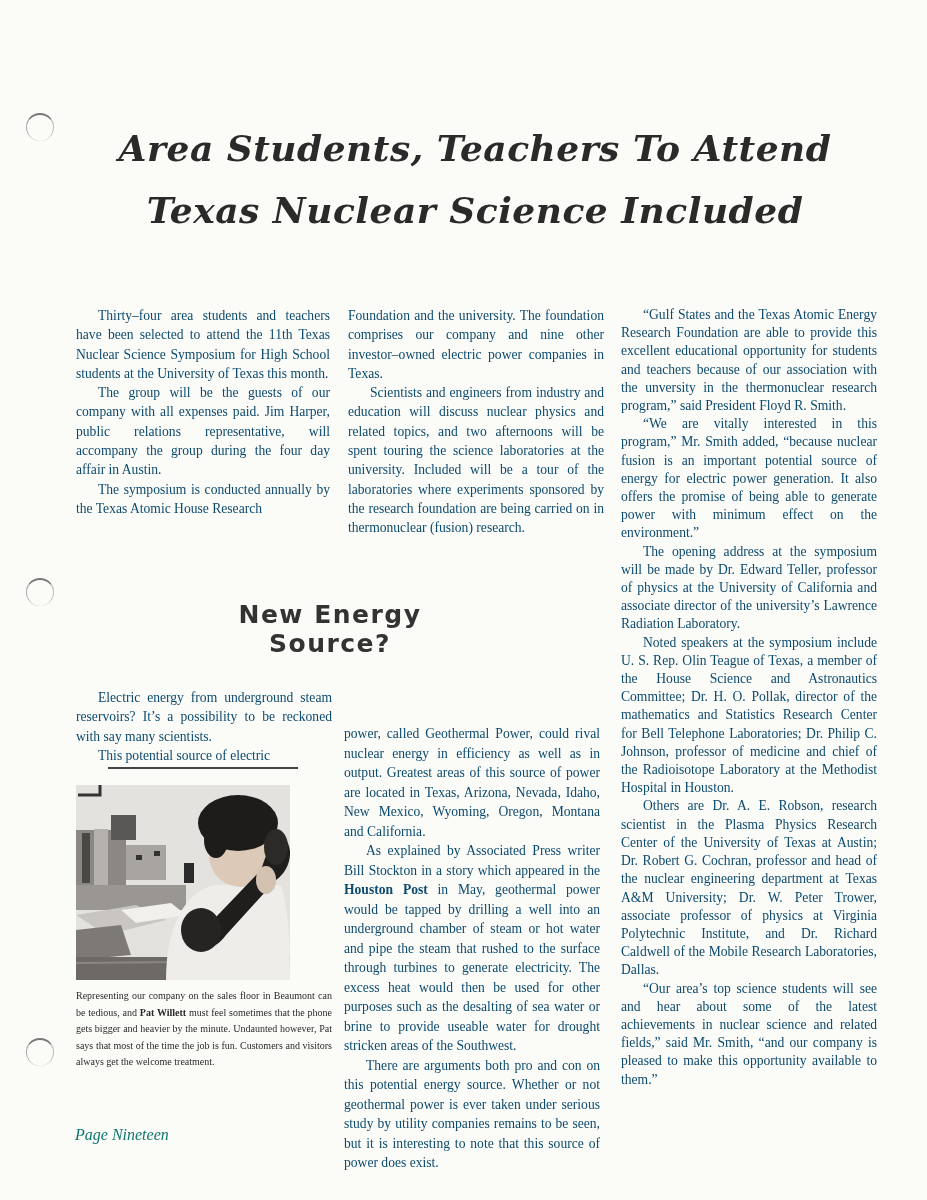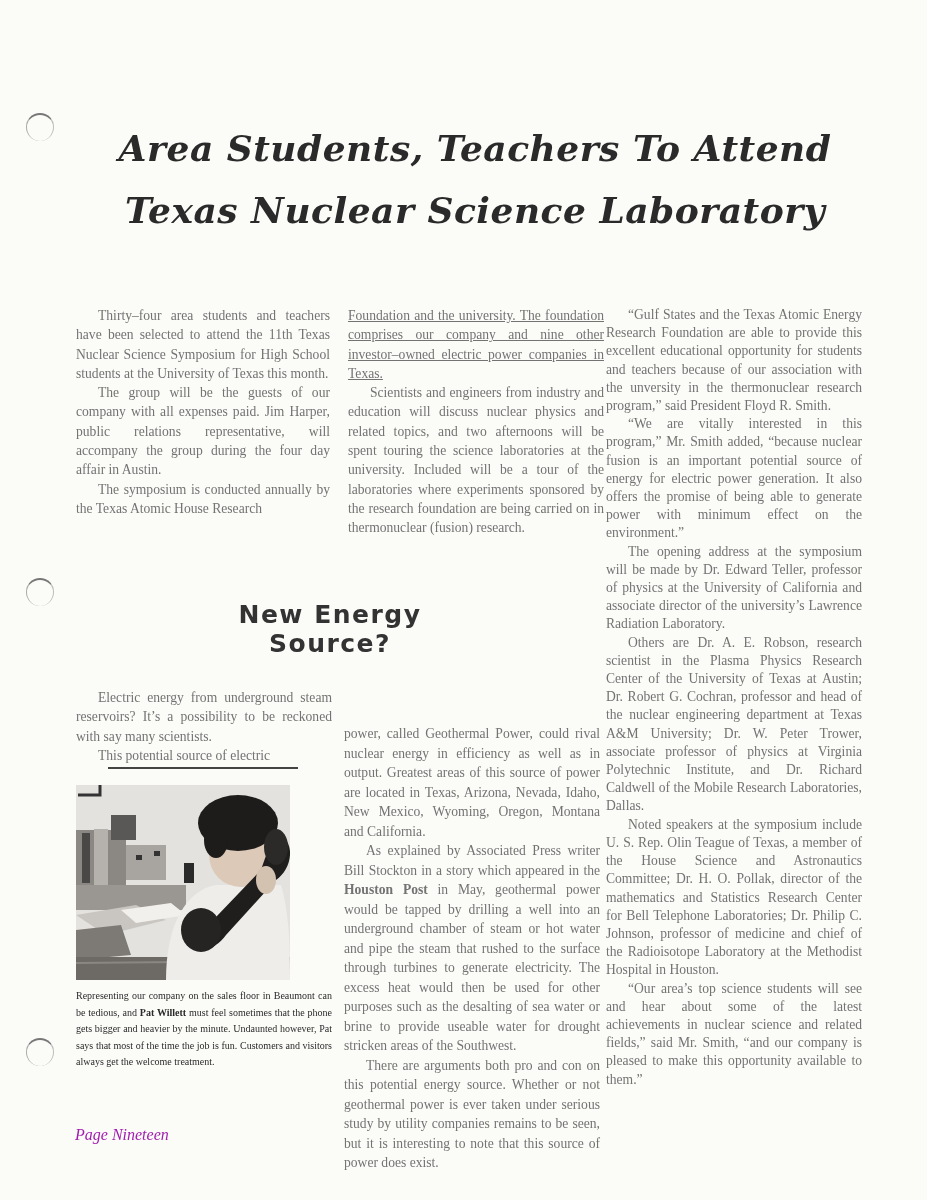--- a/index.html
+++ b/index.html
@@ -17,21 +17,21 @@
   }
   .headline {
     position: absolute; left: 60px; width: 830px; text-align: center;
     font-family: "DejaVu Serif", "Liberation Serif", serif;
     font-weight: bold; font-style: italic;
     font-size: 36px; letter-spacing: 0.5px; color: #2a2a2a;
     line-height: 60px;
   }
   .col {
     position: absolute; font-size: 13.6px; line-height: 19.3px;
-    text-align: justify; color: #737373;
+    text-align: justify; color: #0c4a6e;
   }
   .col p { margin: 0; text-indent: 22px; }
   .subhead {
     position: absolute; left: 175px; top: 600px; width: 310px;
     font-family: "DejaVu Sans", "Liberation Sans", sans-serif;
     font-weight: bold; font-size: 25px; letter-spacing: 1.5px;
     color: #333; text-align: center;
   }
   .rule {
     position: absolute; left: 108px; top: 767px; width: 190px; height: 2px; background: #444;
@@ -39,51 +39,51 @@
   .photo {
     position: absolute; left: 76px; top: 785px; width: 214px; height: 195px;
     background: #d8d6d2; overflow: hidden;
   }
   .caption {
     position: absolute; left: 76px; top: 988px; width: 256px;
     font-size: 10px; line-height: 16.6px; text-align: justify; color: #2a2a2a;
   }
   .folio {
     position: absolute; left: 75px; top: 1126px;
-    font-style: italic; font-size: 16px; color: #a21caf;
+    font-style: italic; font-size: 16px; color: #0f766e;
   }
   b { font-weight: bold; }
 </style>
 </head>
 <body>
 
 <div class="hole" style="top:113px;"></div>
 <div class="hole" style="top:578px;"></div>
 <div class="hole" style="top:1038px;"></div>
 
 <div class="headline" style="top:118px;">Area Students, Teachers To Attend</div>
-<div class="headline" style="top:180px;">Texas Nuclear Science Laboratory</div>
+<div class="headline" style="top:180px;">Texas Nuclear Science Included</div>
 
 <div class="col" style="left:76px; top:306px; width:254px;">
   <p>Thirty–four area students and teachers have been selected to attend the 11th Texas Nuclear Science Symposium for High School students at the University of Texas this month.</p>
   <p>The group will be the guests of our company with all expenses paid. Jim Harper, public relations representative, will accompany the group during the four day affair in Austin.</p>
   <p>The symposium is conducted annually by the Texas Atomic House Research</p>
 </div>
 
 <div class="col" style="left:348px; top:306px; width:256px;">
-  <p style="text-indent:0;text-decoration:underline;">Foundation and the university. The foundation comprises our company and nine other investor–owned electric power companies in Texas.</p>
+  <p style="text-indent:0;">Foundation and the university. The foundation comprises our company and nine other investor–owned electric power companies in Texas.</p>
   <p>Scientists and engineers from industry and education will discuss nuclear physics and related topics, and two afternoons will be spent touring the science laboratories at the university. Included will be a tour of the laboratories where experiments sponsored by the research foundation are being carried on in thermonuclear (fusion) research.</p>
 </div>
 
-<div class="col" style="left:606px; top:306px; width:256px; line-height:18.2px;">
+<div class="col" style="left:621px; top:306px; width:256px; line-height:18.2px;">
   <p>“Gulf States and the Texas Atomic Energy Research Foundation are able to provide this excellent educational opportunity for students and teachers because of our association with the unversity in the thermonuclear research program,” said President Floyd R. Smith.</p>
   <p>“We are vitally interested in this program,” Mr. Smith added, “because nuclear fusion is an important potential source of energy for electric power generation. It also offers the promise of being able to generate power with minimum effect on the environment.”</p>
   <p>The opening address at the symposium will be made by Dr. Edward Teller, professor of physics at the University of California and associate director of the university’s Lawrence Radiation Laboratory.</p>
+  <p>Noted speakers at the symposium include U. S. Rep. Olin Teague of Texas, a member of the House Science and Astronautics Committee; Dr. H. O. Pollak, director of the mathematics and Statistics Research Center for Bell Telephone Laboratories; Dr. Philip C. Johnson, professor of medicine and chief of the Radioisotope Laboratory at the Methodist Hospital in Houston.</p>
   <p>Others are Dr. A. E. Robson, research scientist in the Plasma Physics Research Center of the University of Texas at Austin; Dr. Robert G. Cochran, professor and head of the nuclear engineering department at Texas A&amp;M University; Dr. W. Peter Trower, associate professor of physics at Virginia Polytechnic Institute, and Dr. Richard Caldwell of the Mobile Research Laboratories, Dallas.</p>
-  <p>Noted speakers at the symposium include U. S. Rep. Olin Teague of Texas, a member of the House Science and Astronautics Committee; Dr. H. O. Pollak, director of the mathematics and Statistics Research Center for Bell Telephone Laboratories; Dr. Philip C. Johnson, professor of medicine and chief of the Radioisotope Laboratory at the Methodist Hospital in Houston.</p>
   <p>“Our area’s top science students will see and hear about some of the latest achievements in nuclear science and related fields,” said Mr. Smith, “and our company is pleased to make this opportunity available to them.”</p>
 </div>
 
 <div class="subhead">New Energy Source?</div>
 
 <div class="col" style="left:76px; top:680px; width:256px;margin-top:8px;">
   <p>Electric energy from underground steam reservoirs? It’s a possibility to be reckoned with say many scientists.</p>
   <p>This potential source of electric</p>
 </div>
 

